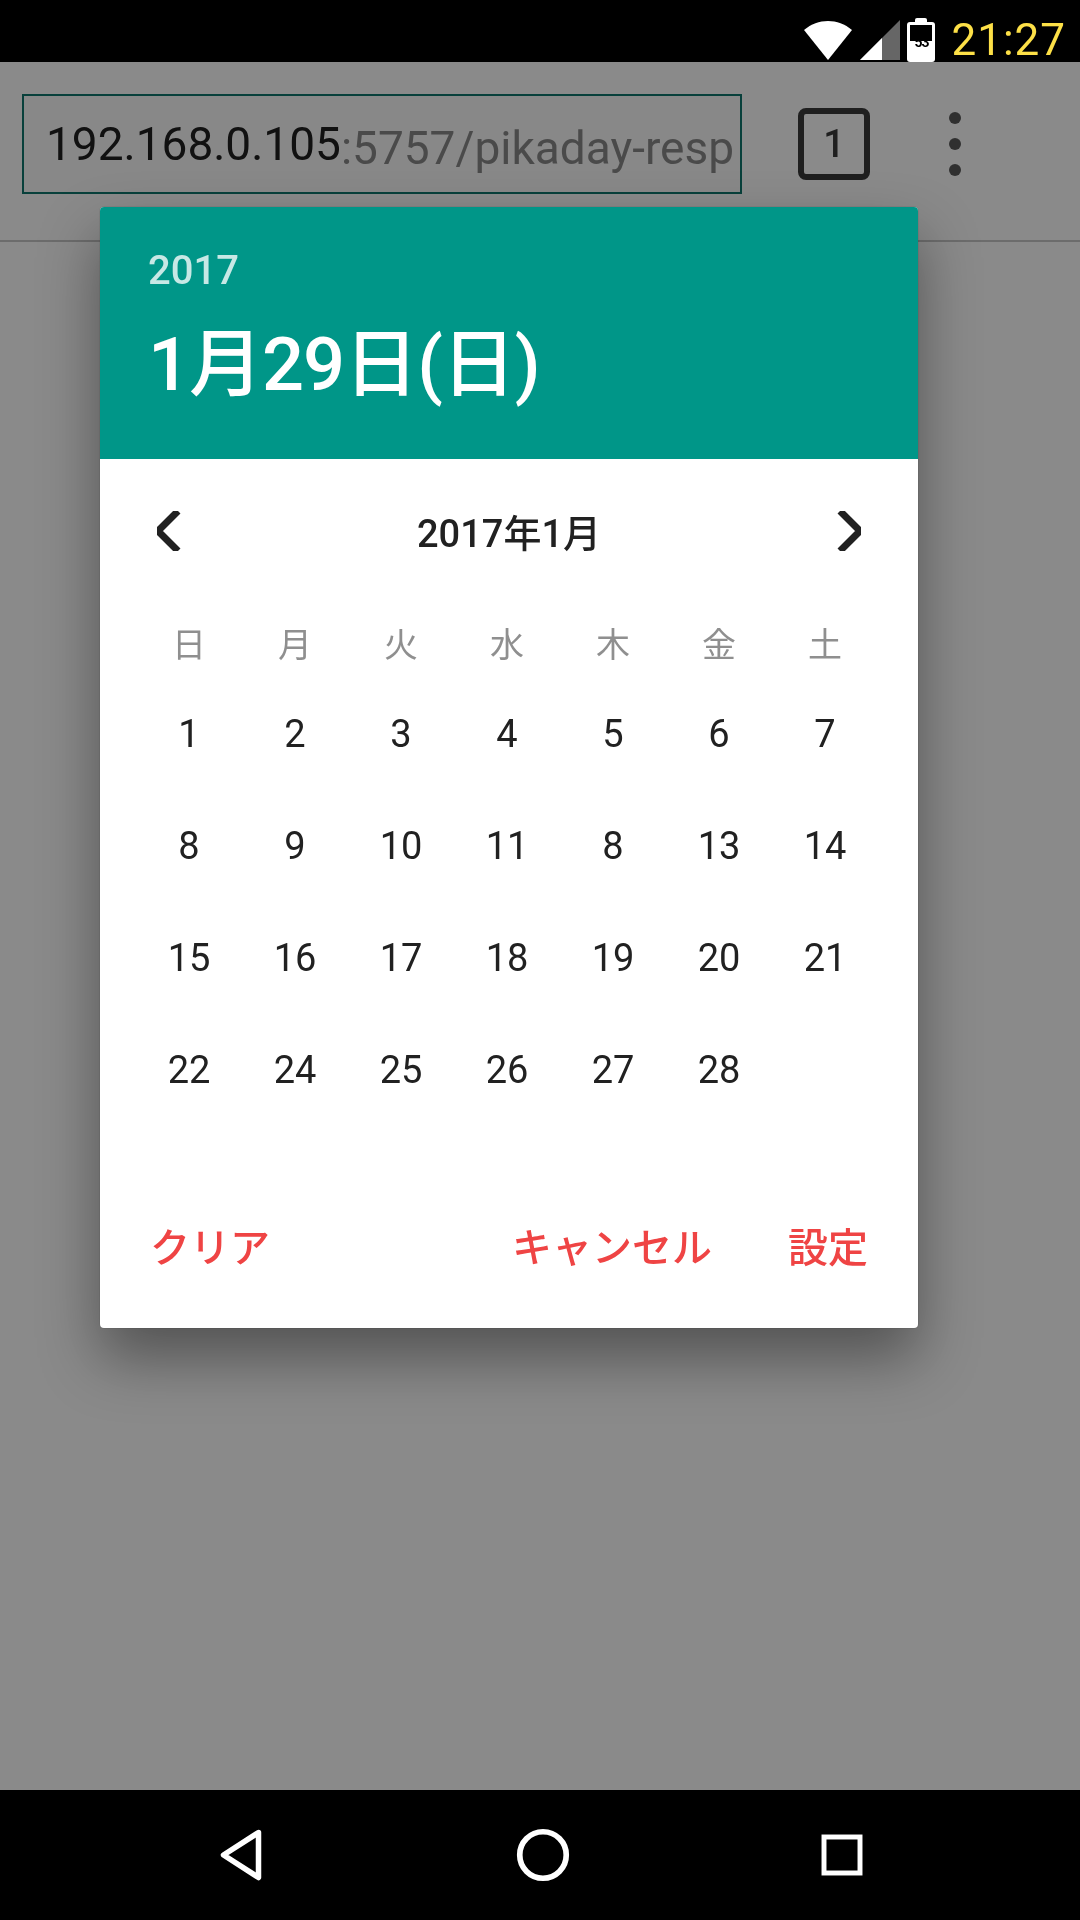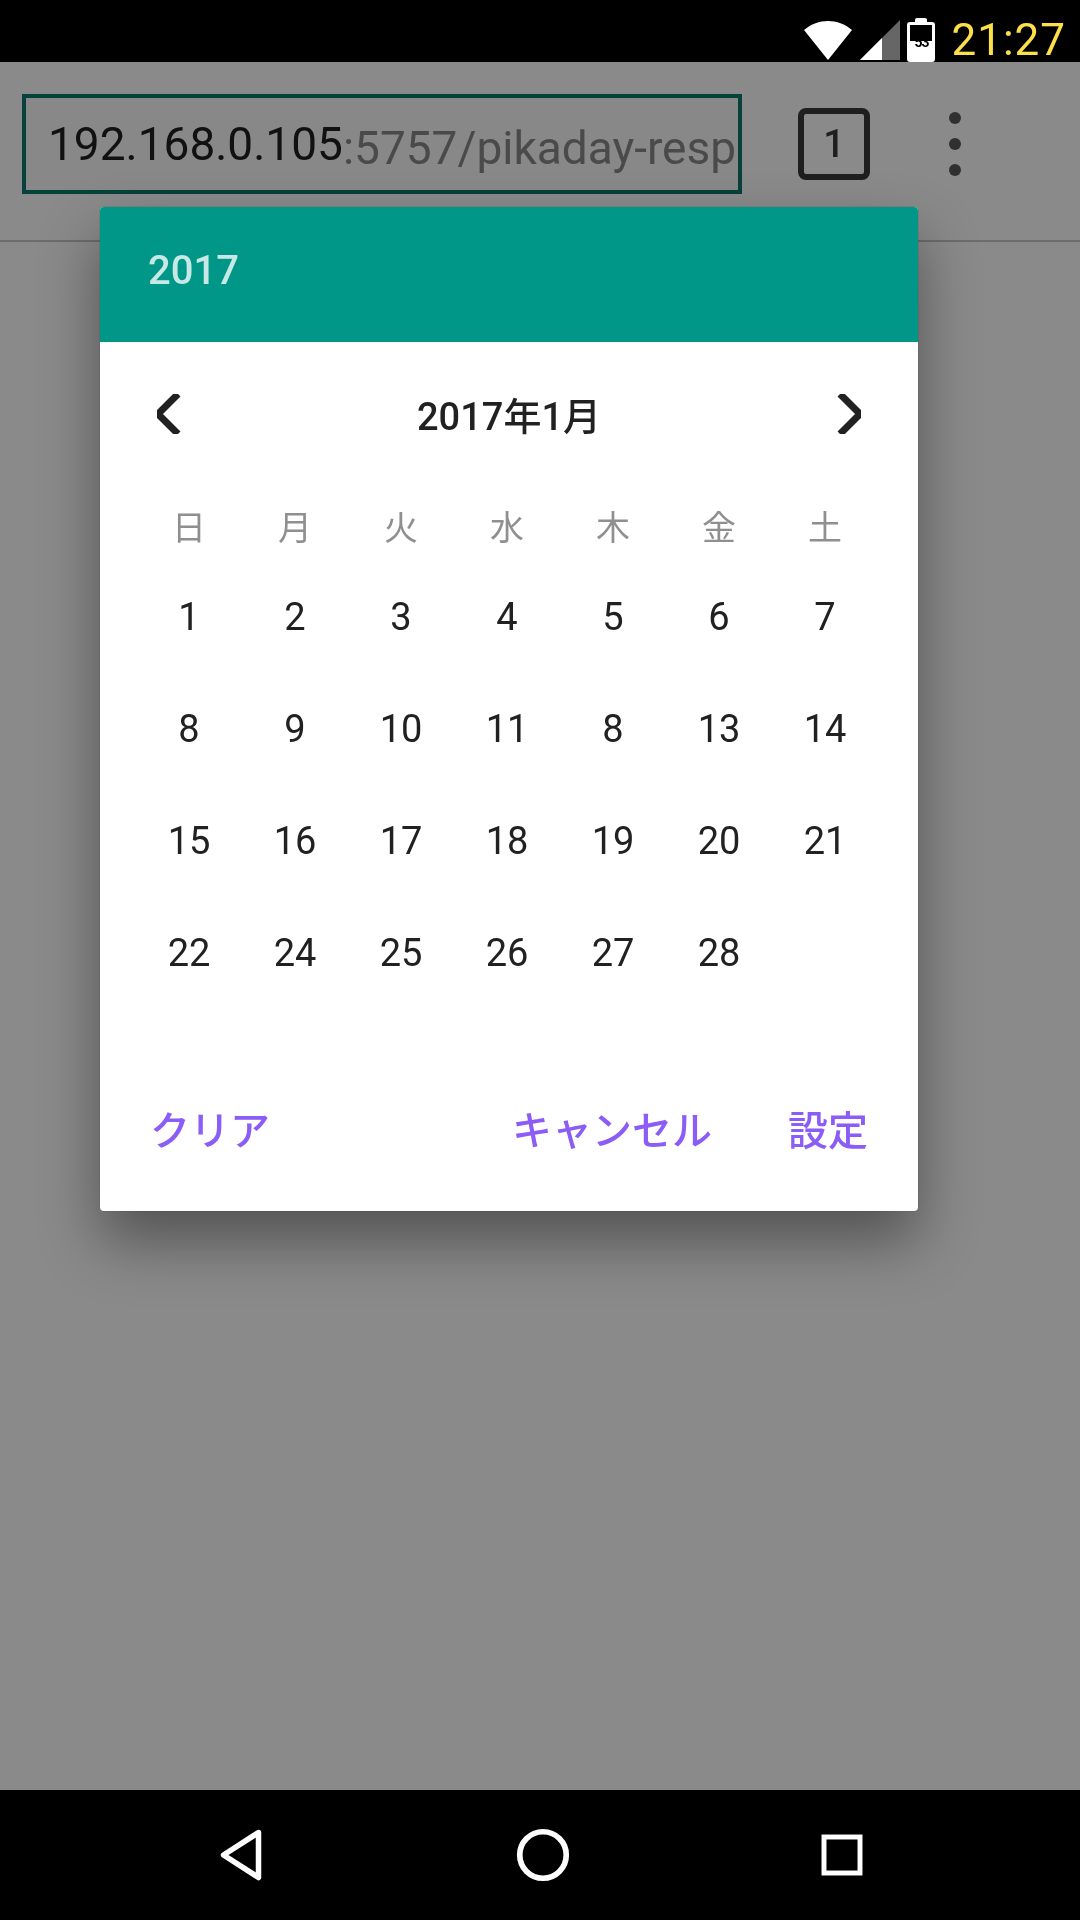--- a/index.html
+++ b/index.html
@@ -26,21 +26,21 @@
   .clock { color:#fde047; font-size: 44px; font-weight:400; margin-left:10px; letter-spacing:1px; }
 
   
   .browser-chrome {
     position:absolute; top:62px; left:0; right:0; height:180px;
     background:#fff;
     border-bottom:2px solid #c7c7c7;
   }
   .omnibox {
     position:absolute; left:22px; top:32px; width:720px; height:100px;
-    border:4px solid #0f766e; background:#fbfbfb;
+    border:2px solid #0f766e; background:#fbfbfb;
     display:flex; align-items:center; padding:0 22px;
     font-size:46px; color:#202020; white-space:nowrap; overflow:hidden;
   }
   .omnibox .grey { color:#8a8a8a;margin-top:8px; }
   .tab-count {
     position:absolute; top:46px; left:798px; width:72px; height:72px;
     border:6px solid #3a3a3a; border-radius:8px;
     display:flex; align-items:center; justify-content:center;
     font-size:38px; font-weight:500; color:#3a3a3a;
   }
@@ -106,21 +106,21 @@
   .cell.sel::before{
     content:""; position:absolute; width:112px; height:112px; border-radius:50%;
     background:#4285F4; z-index:0;
   }
   .cell.sel span{ position:relative; z-index:1; color:#fff; }
 
   .actions {
     display:flex; align-items:center; padding:60px 36px 44px 36px;
   }
   .actions .btn {
-    font-size:40px; font-weight:500; color:#8b5cf6; cursor:pointer;
+    font-size:40px; font-weight:500; color:#ef4444; cursor:pointer;
     padding:10px 14px;
   }
   .spacer { flex:1; }
   .actions .gap { width:48px; }
 </style>
 </head>
 <body>
 
 <div class="status-bar">
   <span class="icon">
@@ -159,20 +159,21 @@
     <div class="dot"></div>
   </div>
 </div>
 <div class="page-bg"></div>
 
 <div class="scrim"></div>
 
 <div class="dialog">
   <div class="dlg-header">
     <div class="dlg-year">2017</div>
+    <div class="dlg-date">1月29日(日)</div>
   </div>
 
   <div class="month-nav">
     <div class="chev">
       <svg width="26" height="40" viewBox="0 0 12 20">
           <path d="M10 0 L0 10 L10 20" fill="none" stroke="#212121" stroke-width="3.5"></path>
         </svg>
     </div>
     <div class="month-label">2017年1月</div>
     <div class="chev">

